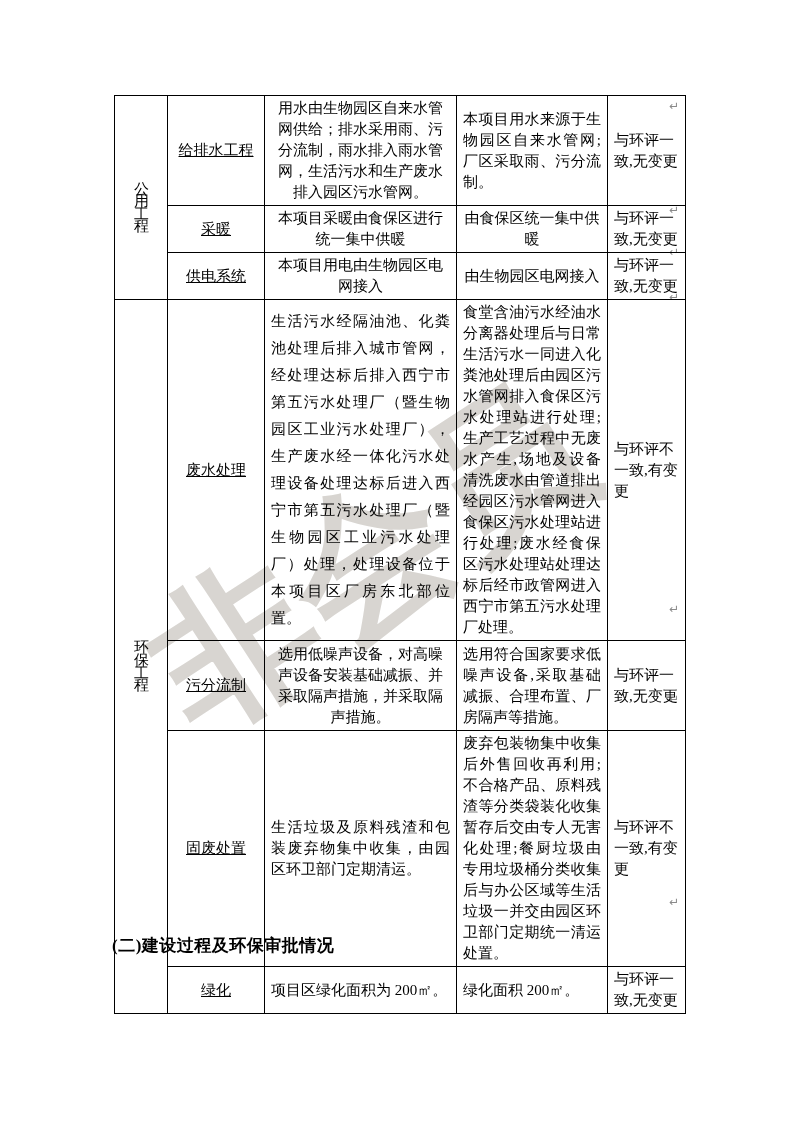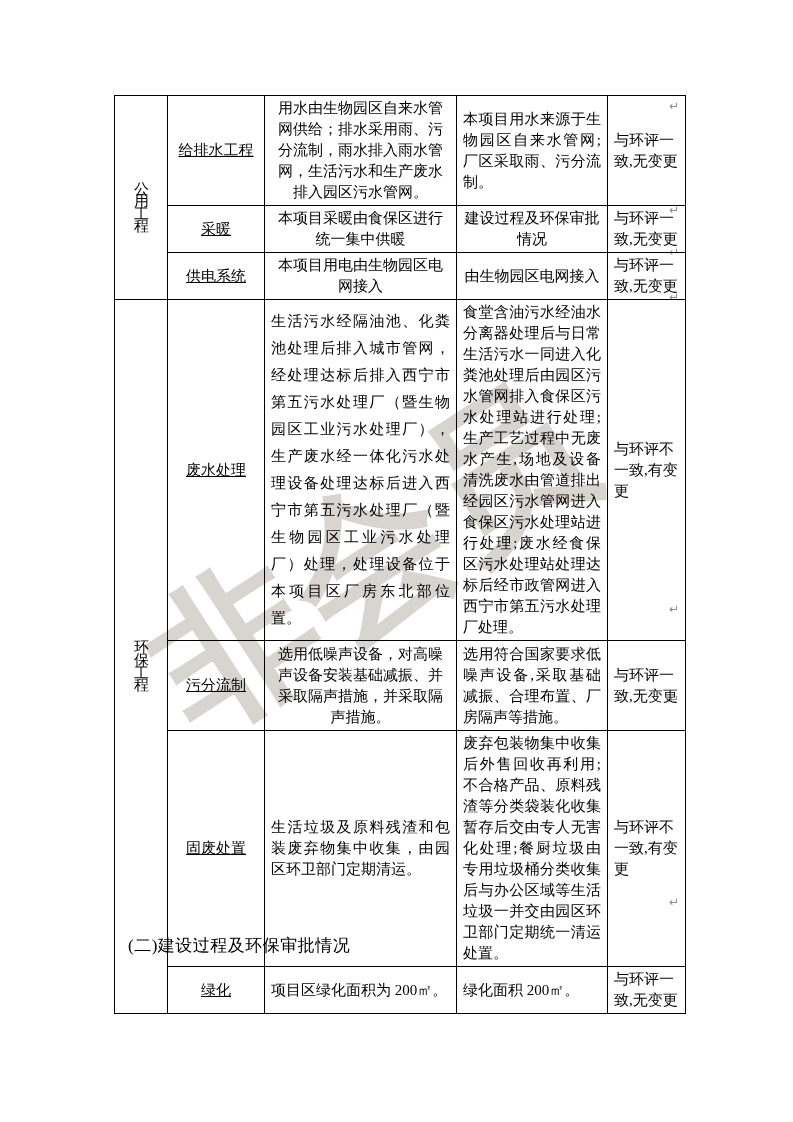--- a/index.html
+++ b/index.html
@@ -62,23 +62,23 @@
     position:absolute;
     left:669px;
     z-index:1;
     font-size:12px;
     color:#8a8a8a;
     font-family:"DejaVu Sans", sans-serif;
   }
   
   .sec-heading{
     position:absolute;
-    left:128px;top:934px;
+    left:112px;top:934px;
     font-size:17px;
-    font-weight:normal;
+    font-weight:bold;
     z-index:1;
     letter-spacing:0.5px;
   }
   .body-para{
     position:absolute;
     left:114px;top:958px;
     width:557px;
     font-size:16.5px;
     line-height:29.5px;
     text-align:justify;
@@ -112,21 +112,21 @@
           <span class="vert-label">公用工程</span>
         </td>
         <td class="c2">给排水工程</td>
         <td class="c3 ta-c">用水由生物园区自来水管网供给；排水采用雨、污分流制，雨水排入雨水管网，生活污水和生产废水排入园区污水管网。</td>
         <td class="c4 ta-j">本项目用水来源于生物园区自来水管网;厂区采取雨、污分流制。</td>
         <td class="c5">与环评一致,无变更</td>
       </tr>
       <tr style="height:42px">
         <td class="c2">采暖</td>
         <td class="c3 ta-c">本项目采暖由食保区进行统一集中供暖</td>
-        <td class="c4 ta-c">建设过程及环保审批情况</td>
+        <td class="c4 ta-c">由食保区统一集中供暖</td>
         <td class="c5">与环评一致,无变更</td>
       </tr>
       <tr style="height:42px">
         <td class="c2">供电系统</td>
         <td class="c3 ta-c">本项目用电由生物园区电网接入</td>
         <td class="c4 ta-c">由生物园区电网接入</td>
         <td class="c5">与环评一致,无变更</td>
       </tr>
 
       <tr style="height:314px">

